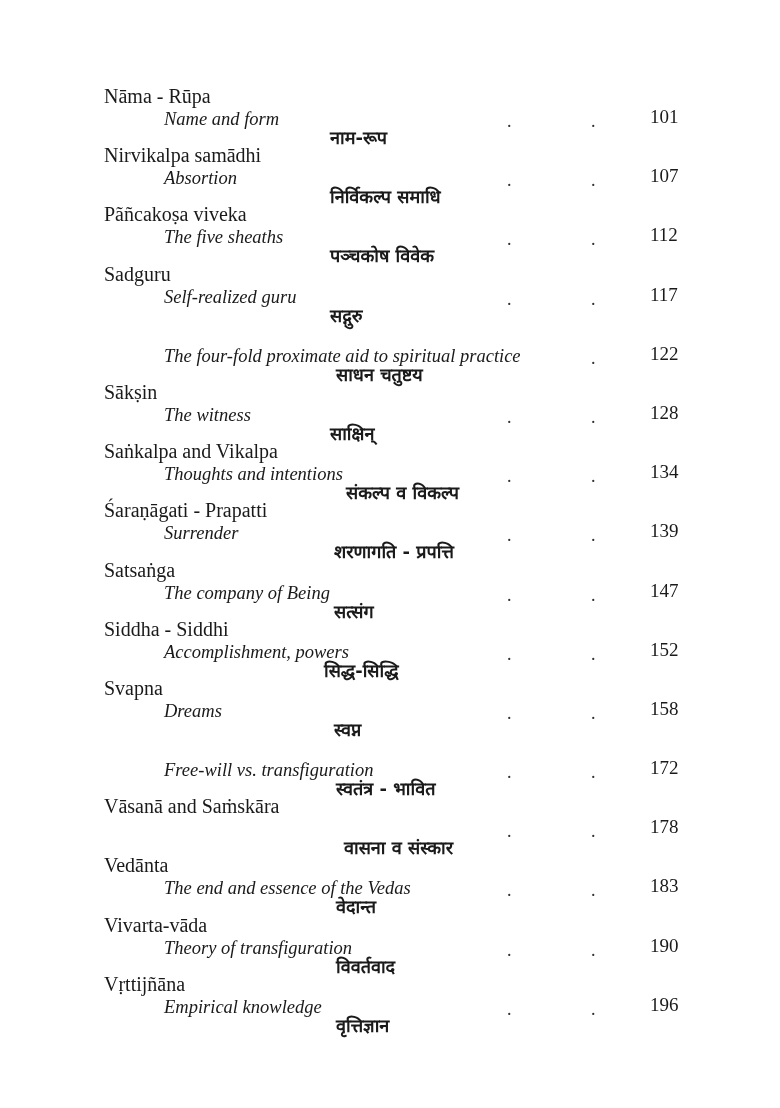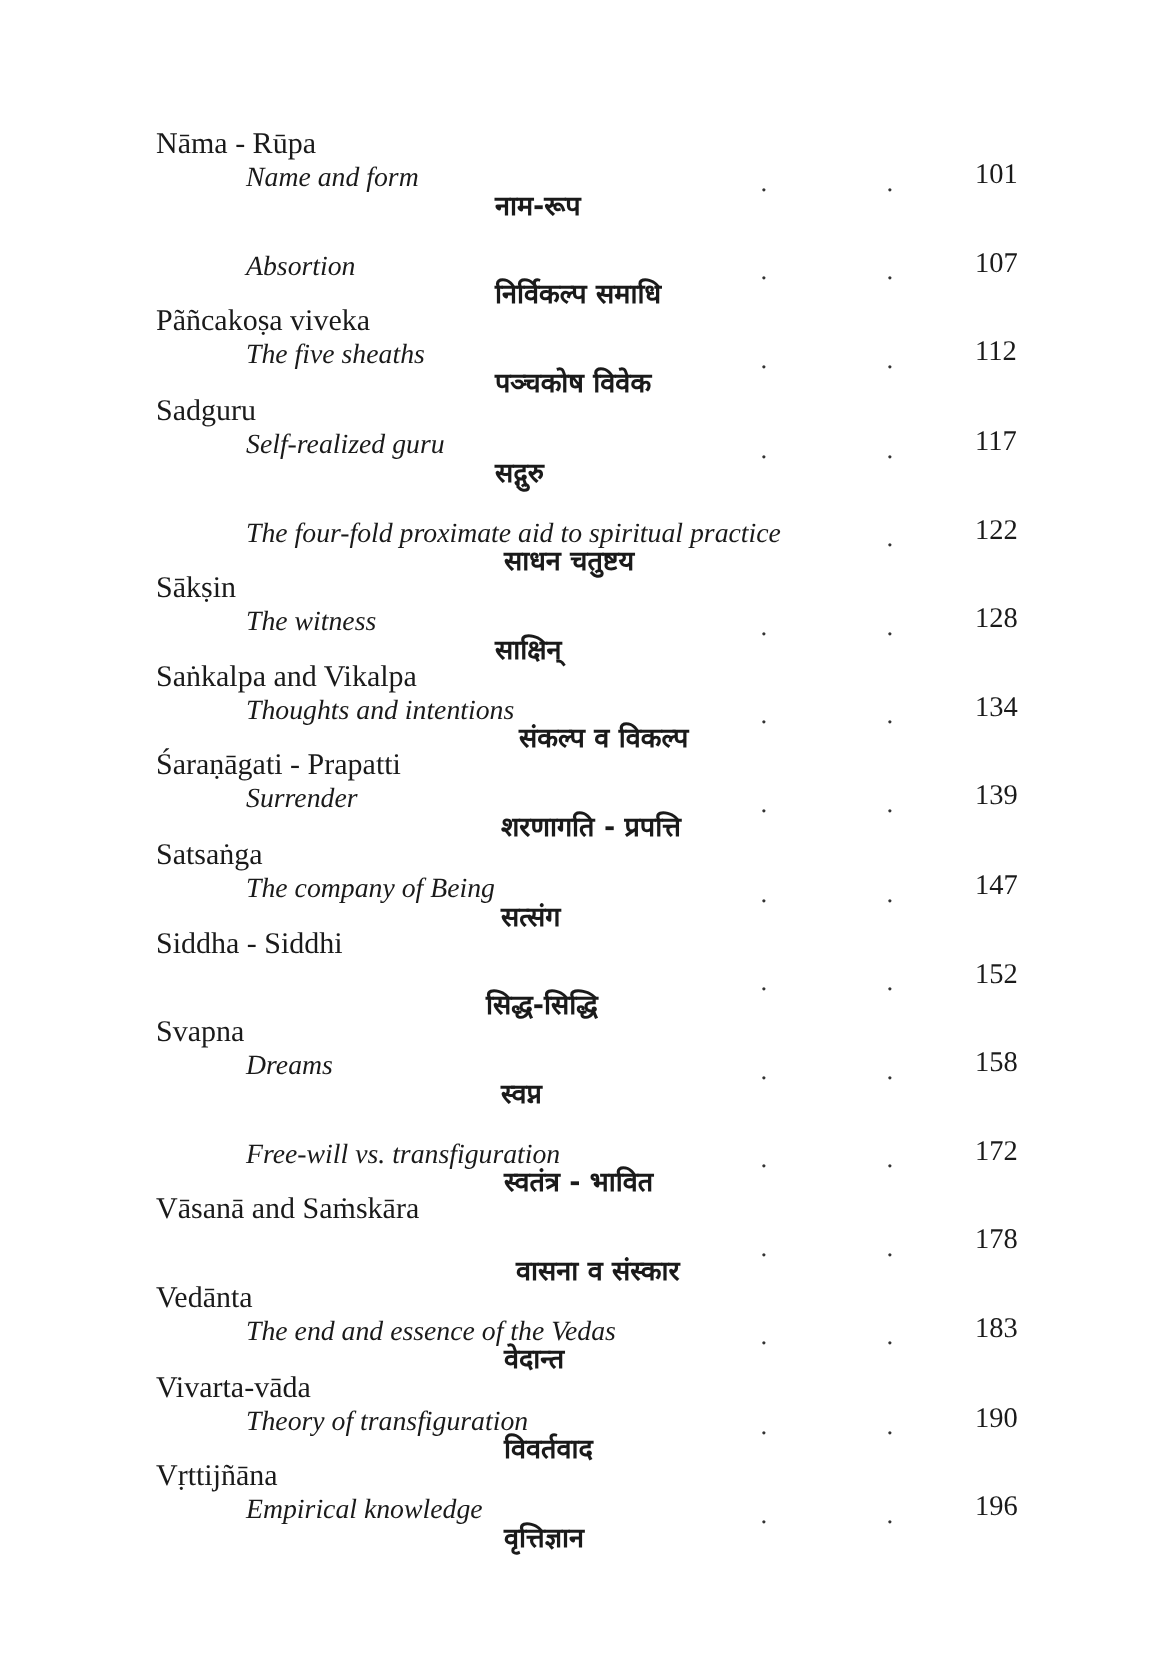--- a/index.html
+++ b/index.html
@@ -78,20 +78,21 @@
 <div class="toc">
   <div class="entry">
     <span class="term">Nāma - Rūpa</span>
     <span class="devanagari">नाम-रूप</span>
     <span class="meaning">Name and form</span>
     <span class="dot dot1">.</span>
     <span class="dot dot2">.</span>
     <span class="page">101</span>
   </div>
   <div class="entry">
+    <span class="term">Nirvikalpa samādhi</span>
     <span class="devanagari">निर्विकल्प समाधि</span>
     <span class="meaning">Absortion</span>
     <span class="dot dot1">.</span>
     <span class="dot dot2">.</span>
     <span class="page">107</span>
   </div>
   <div class="entry">
     <span class="term">Pãñcakoṣa viveka</span>
     <span class="devanagari">पञ्चकोष विवेक</span>
     <span class="meaning">The five sheaths</span>
@@ -141,20 +142,21 @@
     <span class="term">Satsaṅga</span>
     <span class="devanagari" style="left:334px">सत्संग</span>
     <span class="meaning">The company of Being</span>
     <span class="dot dot1">.</span>
     <span class="dot dot2">.</span>
     <span class="page">147</span>
   </div>
   <div class="entry">
     <span class="term">Siddha - Siddhi</span>
     <span class="devanagari" style="left:324px">सिद्ध-सिद्धि</span>
+    <span class="meaning">Accomplishment, powers</span>
     <span class="dot dot1">.</span>
     <span class="dot dot2">.</span>
     <span class="page">152</span>
   </div>
   <div class="entry">
     <span class="term">Svapna</span>
     <span class="devanagari" style="left:334px">स्वप्न</span>
     <span class="meaning">Dreams</span>
     <span class="dot dot1">.</span>
     <span class="dot dot2">.</span>

